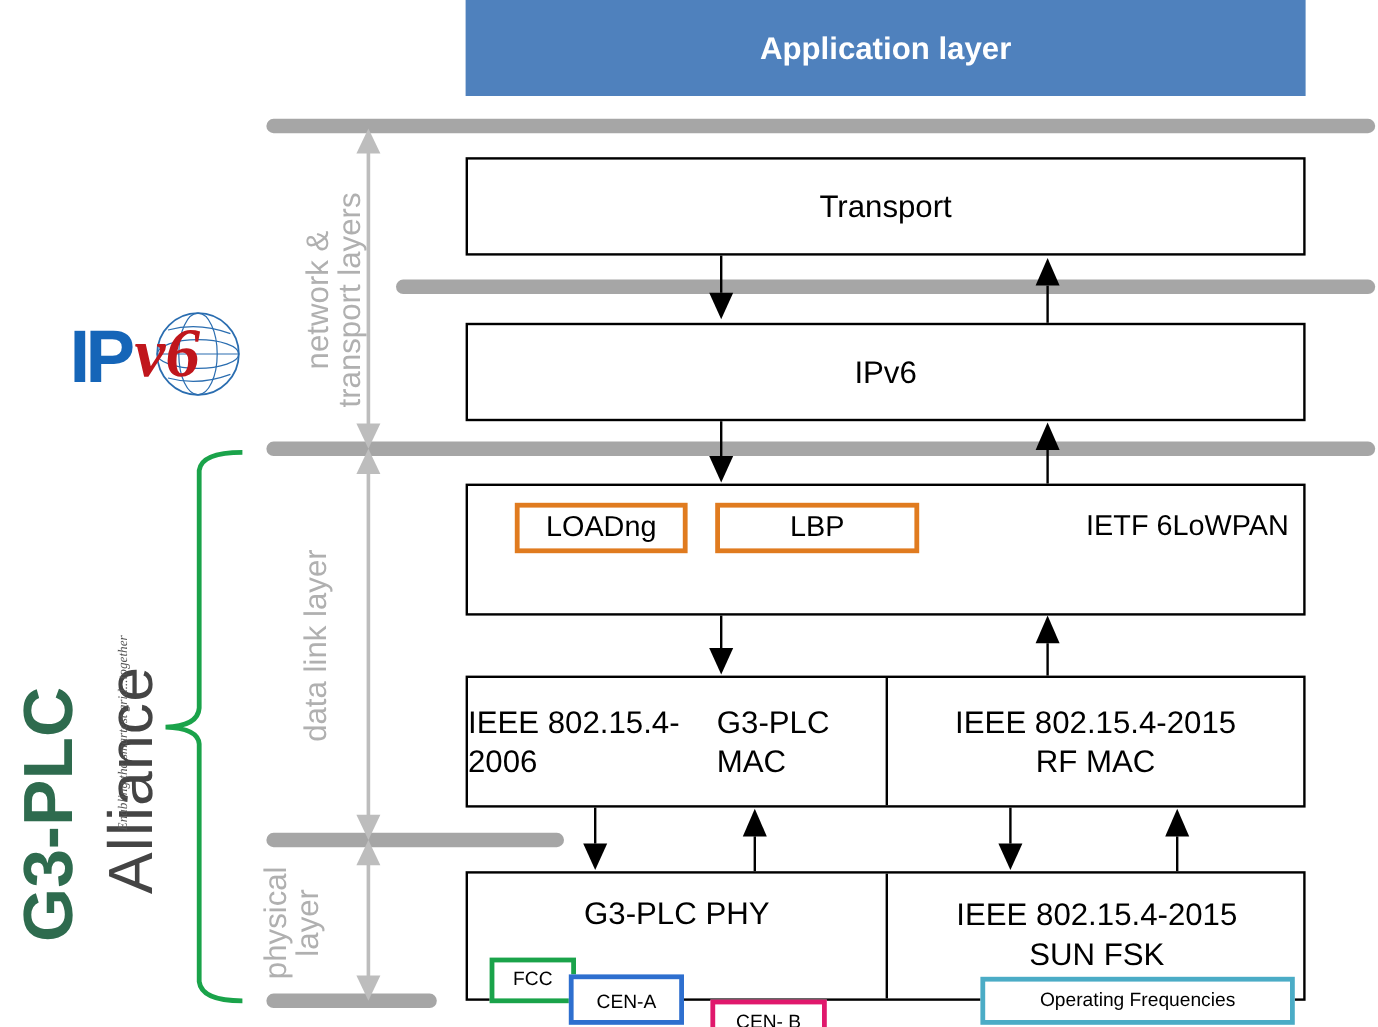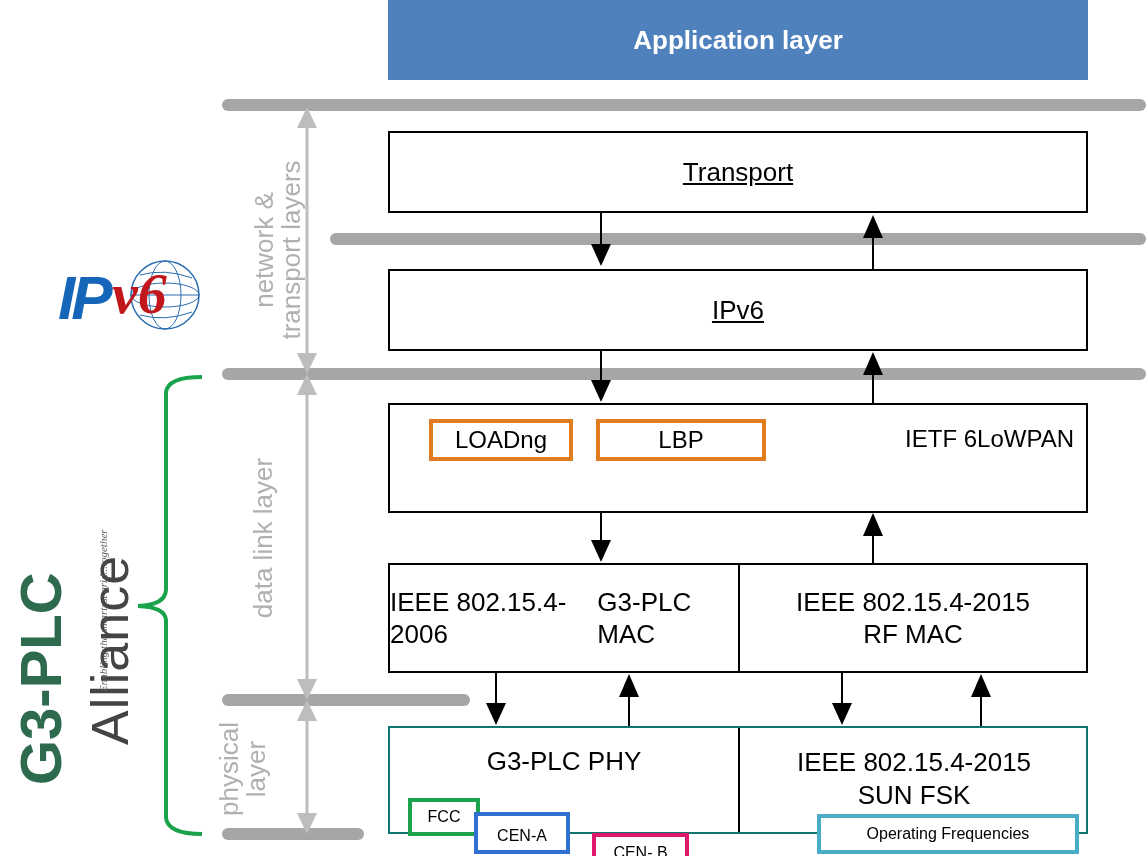--- a/index.html
+++ b/index.html
@@ -5,21 +5,21 @@
   html, body { margin: 0; padding: 0; background: #ffffff; }
   body { width: 1148px; height: 856px; position: relative; overflow: hidden;
          font-family: "Liberation Sans", sans-serif; color: #000; }
   .abs { position: absolute; }
   .app-layer { left: 388px; top: 0; width: 700px; height: 80px; background: #4f81bd;
                color: #ffffff; font-weight: bold; font-size: 26px; display: flex;
                align-items: center; justify-content: center; }
   .bus { background: #a6a6a6; height: 12px; border-radius: 6px; }
   .box { border: 2px solid #000; background: #fff; box-sizing: border-box;
          display: flex; align-items: center; justify-content: center;
-         text-align: center; font-size: 26px; line-height: 1.25; text-decoration: underline; }
+         text-align: center; font-size: 26px; line-height: 1.25; }
   .split { border-left: 2px solid #000; }
   .sub { border: 4px solid; background: #fff; box-sizing: border-box; display: flex;
          align-items: center; justify-content: center; }
   .vlabel { color: #b0b0b0; font-size: 26px; line-height: 1.05; text-align: center;
             transform: rotate(-90deg); transform-origin: center center; white-space: nowrap; }
   svg.overlay { position: absolute; left: 0; top: 0; }
 </style>
 </head>
 <body>
 
@@ -55,21 +55,21 @@
   <div style="width:348px; display:flex; align-items:center; justify-content:center; font-size:26px; line-height:1.25;">
     <span>IEEE 802.15.4-2006</span>
     <span>G3-PLC MAC</span>
   </div>
   <div class="split" style="flex:1; display:flex; flex-direction:column; align-items:center; justify-content:center; font-size:26px; line-height:1.25;">
     <span>IEEE 802.15.4-2015</span>
     <span>RF MAC</span>
   </div>
 </div>
 
-<div class="abs" style="left:388px; top:726px; width:700px; height:108px; border:2px solid #0f766e; box-sizing:border-box; background:#fff;">
+<div class="abs" style="left:388px; top:726px; width:700px; height:108px; border:2px solid #000000; box-sizing:border-box; background:#fff;">
   <div class="abs" style="left:0; top:0; width:348px; height:104px;">
     <div class="abs" style="left:0; top:18px; width:348px; text-align:center; font-size:26px;">G3-PLC PHY</div>
   </div>
   <div class="abs split" style="left:348px; top:0; width:348px; height:104px;">
     <div class="abs" style="left:0; top:18px; width:348px; text-align:center; font-size:26px; line-height:1.25;">
       <div>IEEE 802.15.4-2015</div>
       <div>SUN FSK</div>
     </div>
   </div>
 </div>
@@ -163,21 +163,21 @@
   <g>
     <circle cx="165" cy="295" r="34" fill="none" stroke="#2a6db0" stroke-width="1.5"></circle>
     <ellipse cx="165" cy="295" rx="16" ry="34" fill="none" stroke="#2a6db0" stroke-width="1"></ellipse>
     <ellipse cx="165" cy="295" rx="34" ry="12" fill="none" stroke="#2a6db0" stroke-width="1"></ellipse>
     <line x1="131" y1="295" x2="199" y2="295" stroke="#2a6db0" stroke-width="1"></line>
     <path d="M140,275 Q165,268 192,278" fill="none" stroke="#2a6db0" stroke-width="1"></path>
     <path d="M140,315 Q165,322 192,312" fill="none" stroke="#2a6db0" stroke-width="1"></path>
   </g>
 </svg>
 
-<div class="abs" style="left:58px; top:262px; font-size:62px; font-weight:bold; color:#1565b8; letter-spacing:-4px;font-style:italic;">IP</div>
+<div class="abs" style="left:58px; top:262px; font-size:62px; font-weight:bold; color:#1565b8; letter-spacing:-4px;">IP</div>
 <div class="abs" style="left:112px; top:260px; font-size:58px; font-weight:bold; font-style:italic; color:#c0161c; font-family:'Liberation Serif', serif;">v6</div>
 
 <div class="abs" style="left:-120px; top:595px; width:320px; height:60px; transform:rotate(-90deg); transform-origin:center; display:flex; align-items:center;">
   <span style="font-size:58px; font-weight:bold; color:#2e6b4e;">G3-PLC</span>
 </div>
 <div class="abs" style="left:-40px; top:570px; width:300px; height:50px; transform:rotate(-90deg); transform-origin:center; display:flex; align-items:center;">
   <span style="font-size:52px; color:#444; font-weight:normal; letter-spacing:1px;">Alliance</span>
 </div>
 <div class="abs" style="left:-18px; top:557px; width:250px; height:20px; transform:rotate(-90deg); transform-origin:center; font-size:11px; font-style:italic; color:#555; font-family:'Liberation Serif', serif; white-space:nowrap;">Enabling the smartest grid...together</div>
 

